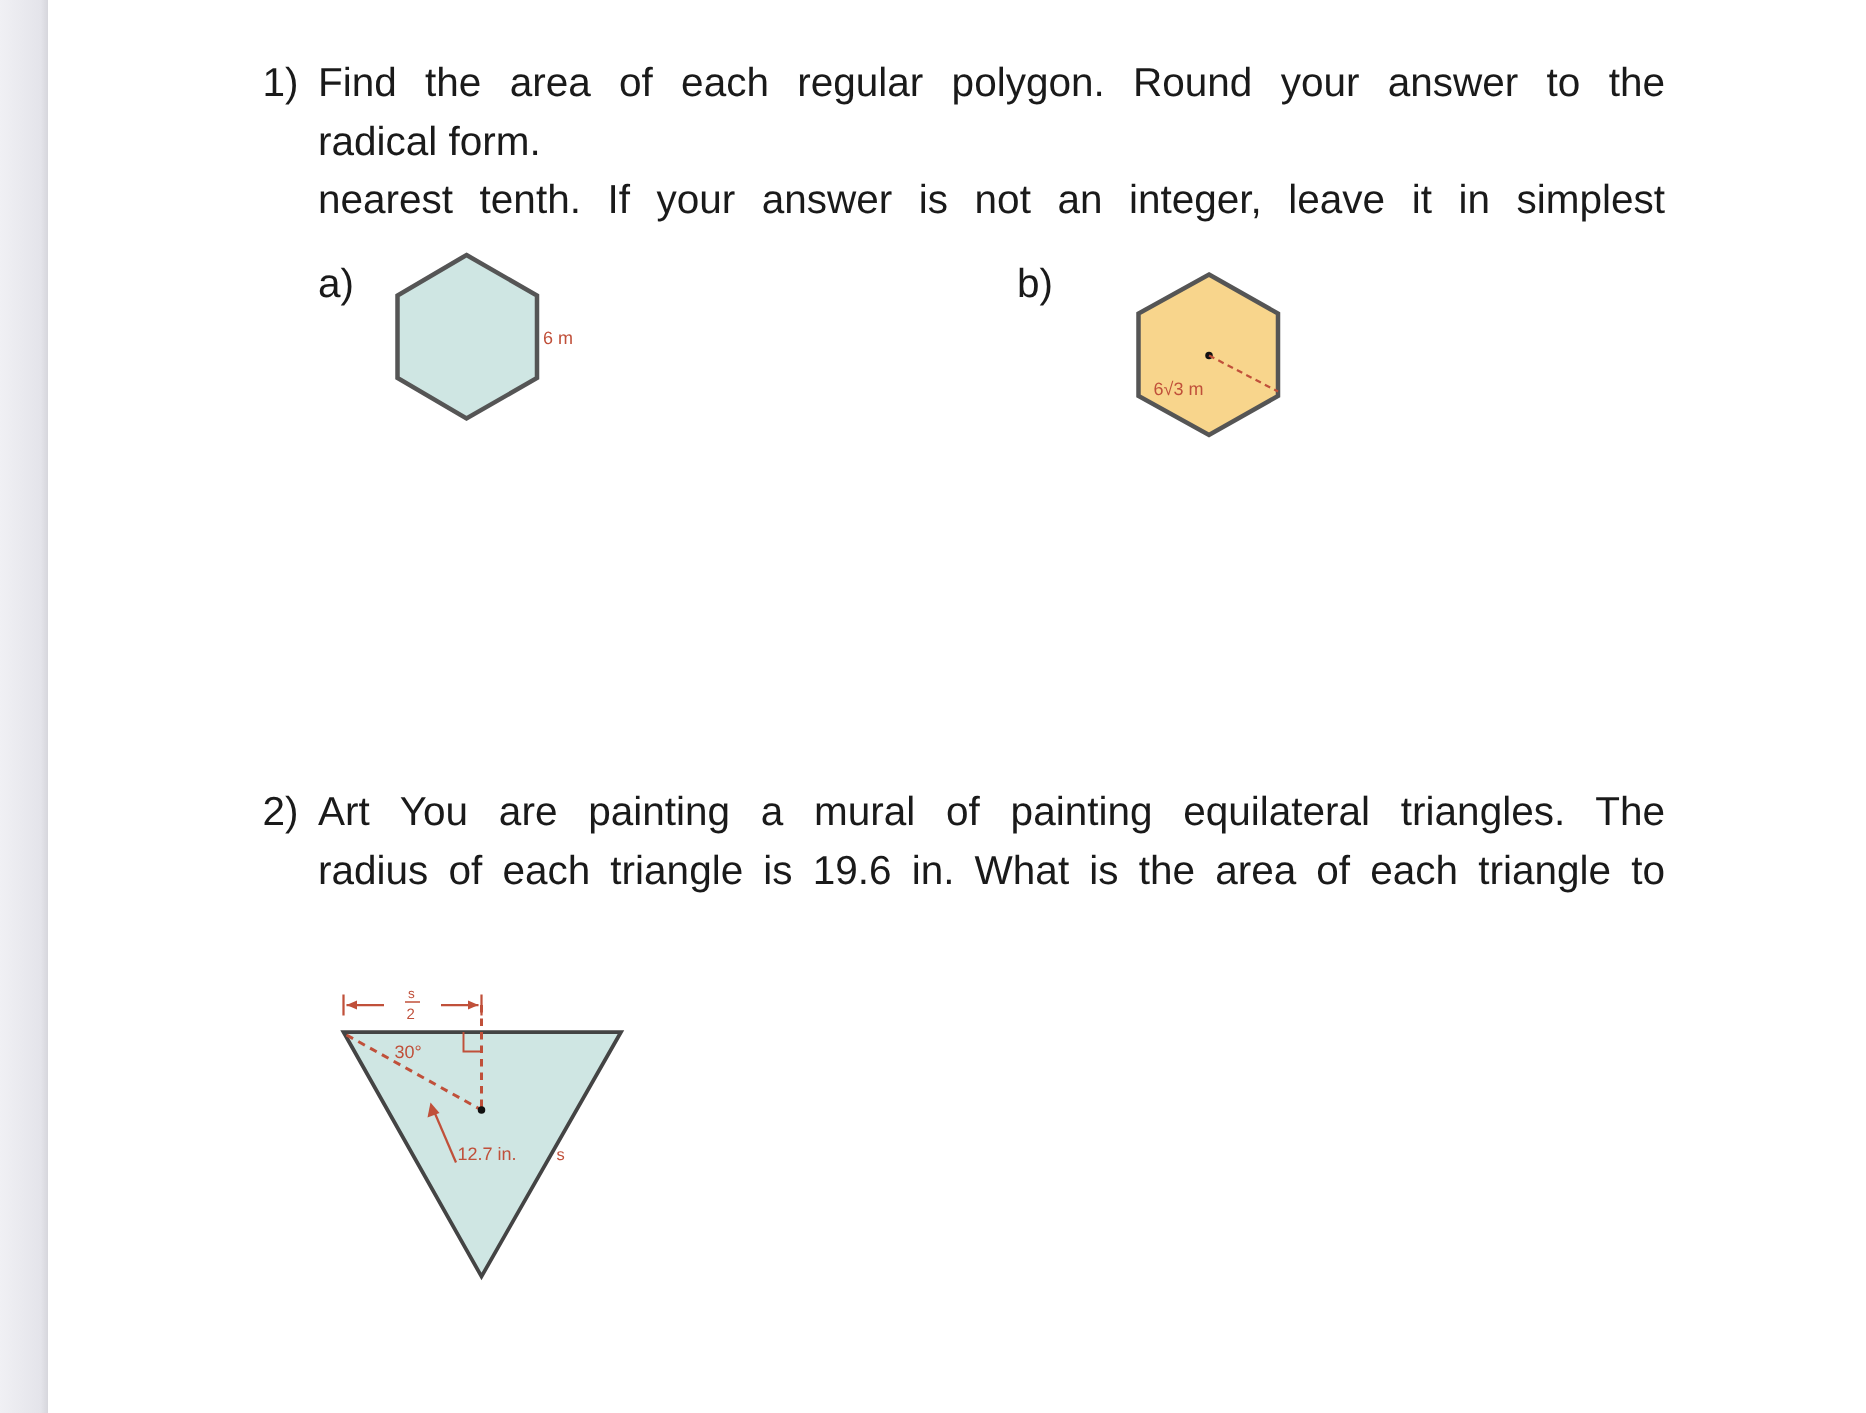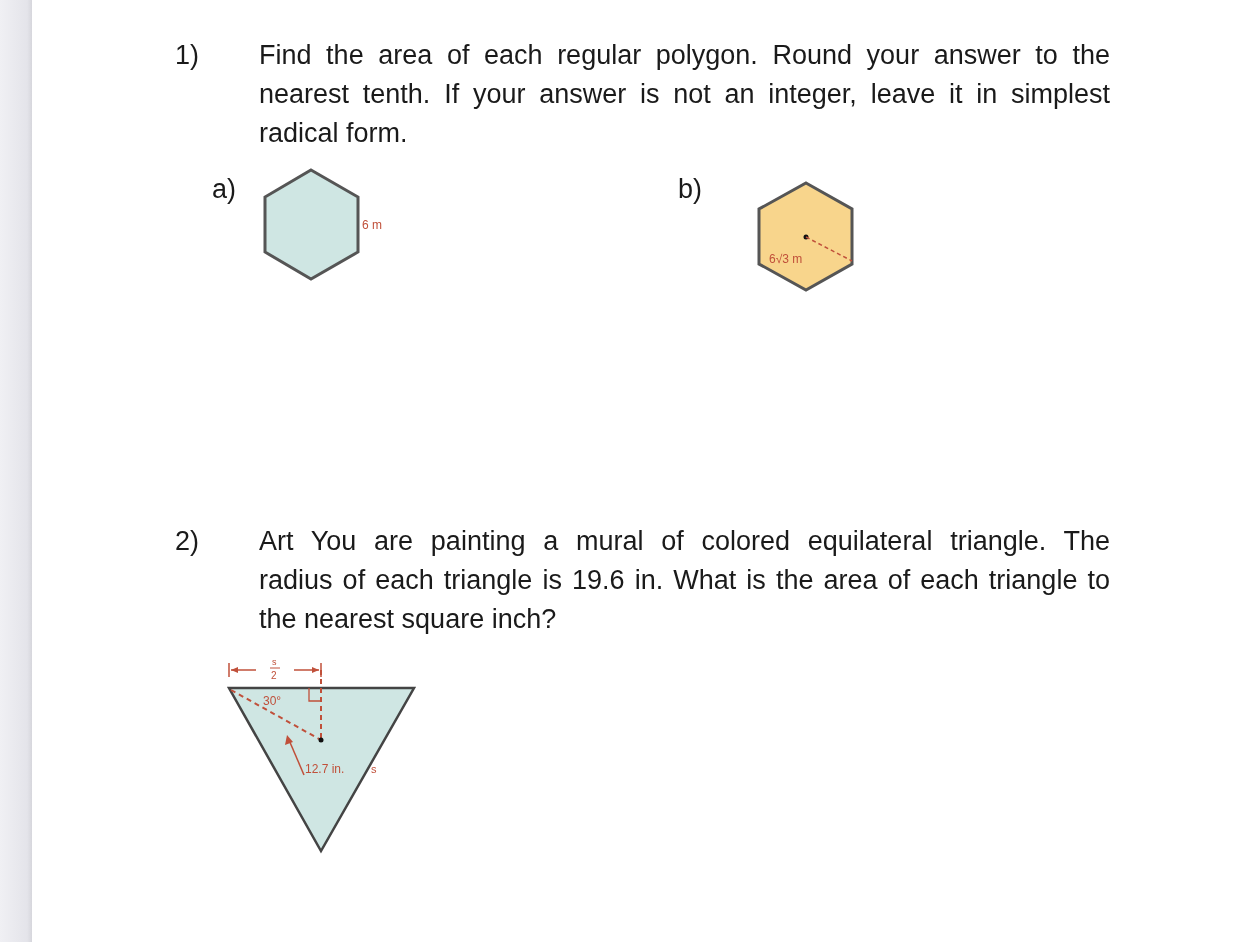--- a/index.html
+++ b/index.html
@@ -3,37 +3,37 @@
 <meta charset="utf-8">
 <style>
   html, body { margin:0; padding:0; }
   body { width:1244px; height:942px; position:relative; background:#ffffff; overflow:hidden;
          font-family:"Liberation Sans", "DejaVu Sans", sans-serif; color:#1a1a1a; }
   .gutter { position:absolute; left:0; top:0; width:32px; height:942px;
             background:linear-gradient(to right,#f0f0f4,#e4e4ea 85%,#d6d6dc); }
   .q { position:absolute; left:175px; width:935px; font-size:27px; line-height:39px; }
   .q .num { position:absolute; left:0; top:0; }
   .q .body { margin-left:37px; text-align:justify; }
-  .q .body .line { display:block; text-align:justify; text-align-last:justify; white-space:nowrap;margin-left:47px; }
+  .q .body .line { display:block; text-align:justify; text-align-last:justify; white-space:nowrap; }
   .q .body .line.last { text-align-last:left; }
   .sublabel { position:absolute; font-size:27px; }
   svg { position:absolute; overflow:visible; }
   .fig-text { font-family:"Liberation Sans", sans-serif; fill:#c0503a; }
 </style>
 </head>
 <body>
 
 <div class="gutter"></div>
 
 <div class="q" style="top:36px;">
   <span class="num">1)</span>
   <div class="body">
     <span class="line">Find the area of each regular polygon. Round your answer to the</span>
+    <span class="line last">radical form.</span>
     <span class="line">nearest tenth. If your answer is not an integer, leave it in simplest</span>
-    <span class="line last">radical form.</span>
   </div>
 </div>
 
 <span class="sublabel" style="left:212px; top:174px;">a)</span>
 <span class="sublabel" style="left:678px; top:174px;">b)</span>
 
 <svg style="left:262px; top:168px;" width="100" height="112">
   <polygon points="49,2 96,29 96,84 49,111 3,84 3,29" fill="#cfe6e3" stroke="#555" stroke-width="3"></polygon>
   <text class="fig-text" x="100" y="61" font-size="12">6 m</text>
 </svg>
@@ -41,23 +41,22 @@
 <svg style="left:757px; top:182px;" width="100" height="110">
   <polygon points="49,1 95,27 95,82 49,108 2,82 2,27" fill="#f8d58c" stroke="#555" stroke-width="3"></polygon>
   <circle cx="49" cy="55" r="2.5" fill="#111"></circle>
   <line x1="49" y1="55" x2="95" y2="79" stroke="#c0503a" stroke-width="1.5" stroke-dasharray="4,3"></line>
   <text class="fig-text" x="12" y="81" font-size="12">6√3 m</text>
 </svg>
 
 <div class="q" style="top:522px;">
   <span class="num">2)</span>
   <div class="body">
-    <span class="line">Art You are painting a mural of colored equilateral triangle. The</span>
+    <span class="line">Art You are painting a mural of painting equilateral triangles. The</span>
     <span class="line">radius of each triangle is 19.6 in. What is the area of each triangle to</span>
-    <span class="line last">the nearest square inch?</span>
   </div>
 </div>
 
 <svg style="left:228px; top:655px;" width="190" height="200">
 
   <line x1="1" y1="8" x2="1" y2="22" stroke="#c0503a" stroke-width="1.5"></line>
   <line x1="93" y1="8" x2="93" y2="22" stroke="#c0503a" stroke-width="1.5"></line>
   <line x1="3" y1="15" x2="28" y2="15" stroke="#c0503a" stroke-width="1.5"></line>
   <polygon points="3,15 10,12 10,18" fill="#c0503a"></polygon>
   <line x1="66" y1="15" x2="91" y2="15" stroke="#c0503a" stroke-width="1.5"></line>

